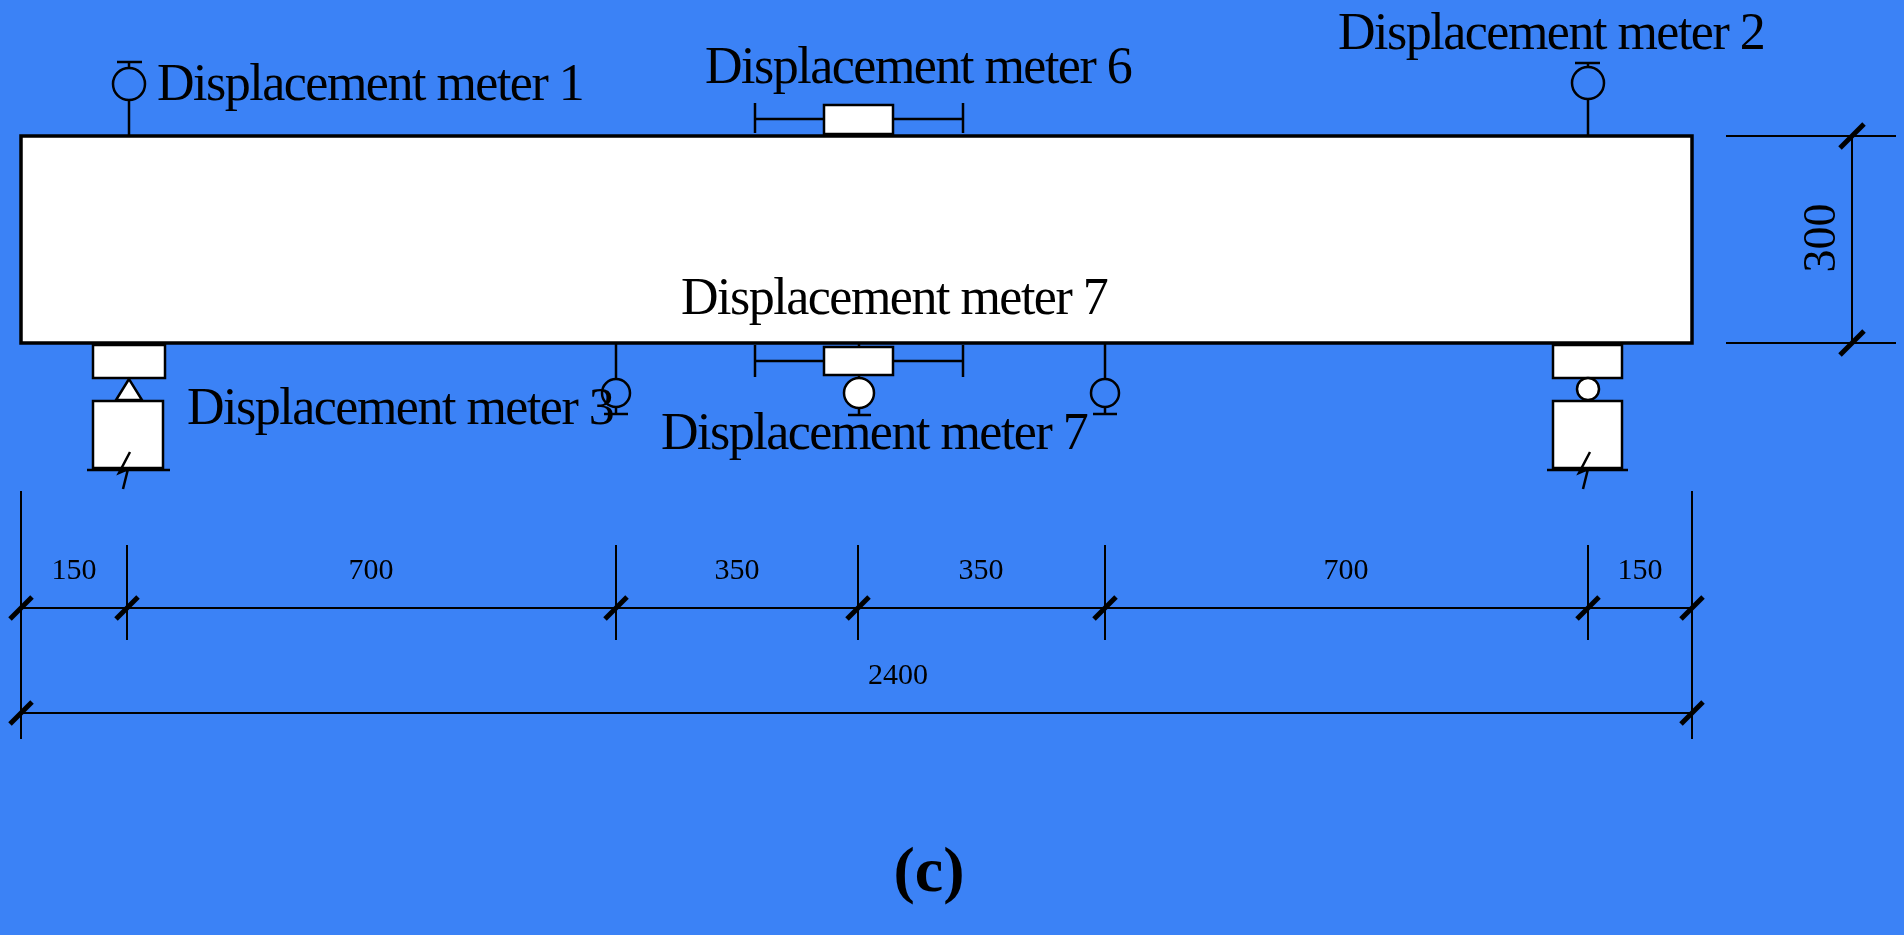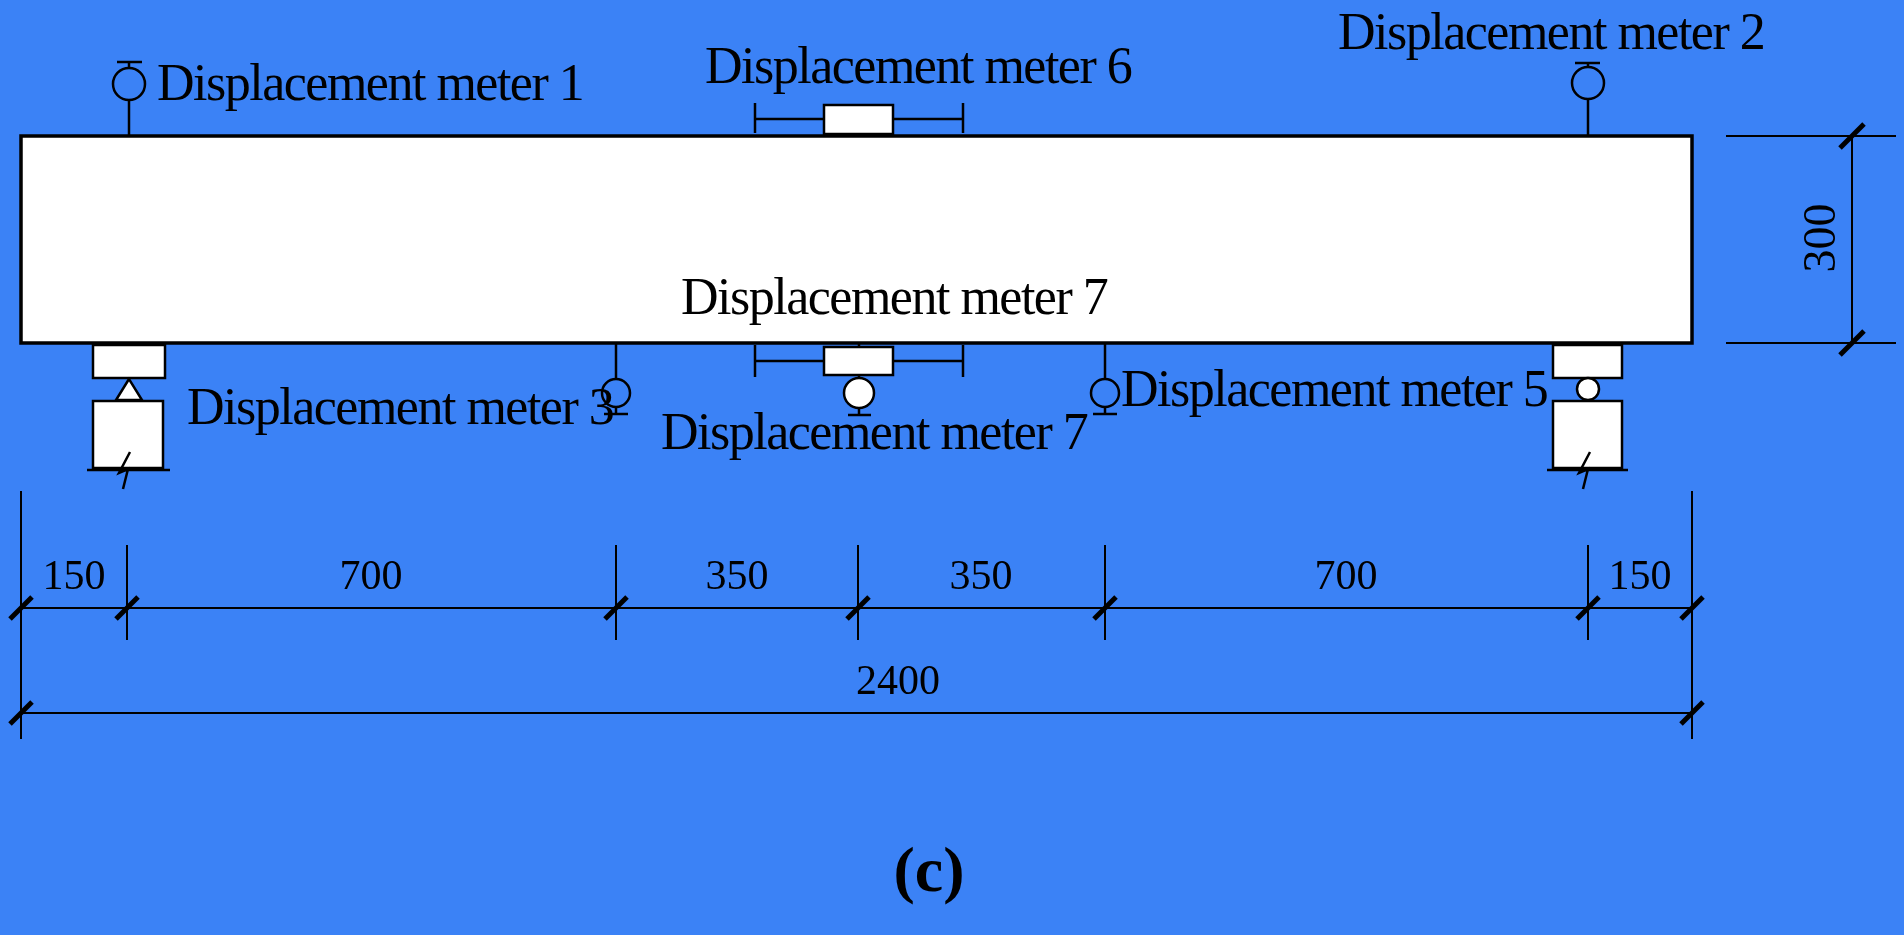--- a/index.html
+++ b/index.html
@@ -3,21 +3,21 @@
 <meta charset="utf-8">
 <style>
   html,body{margin:0;padding:0;background:#fff;}
   .stage{
     position:relative;width:1904px;height:935px;background:#3b82f6;
     font-family:"Liberation Serif","DejaVu Serif",serif;color:#000;overflow:hidden;
   }
   .stage svg{position:absolute;left:0;top:0;}
   .lbl{position:absolute;white-space:nowrap;line-height:1;color:#000;}
   .meter-lbl{font-size:52px;letter-spacing:-1.5px;}
-  .dim-lbl{font-size:42px;transform:translateX(-50%);}
+  .dim-lbl{font-size:30px;transform:translateX(-50%);}
   .dim-lbl-rot{font-size:46px;transform:translate(-50%,-50%) rotate(-90deg);}
   .fig-lbl{font-size:64px;font-weight:bold;transform:translateX(-50%);}
 </style>
 </head>
 <body>
 
 <div class="stage">
 
   <svg width="1904" height="935" viewBox="0 0 1904 935" fill="none" stroke="#000">
 
@@ -122,21 +122,20 @@
       <line x1="21" y1="713" x2="1692" y2="713"></line>
       <line x1="10" y1="724" x2="32" y2="702" stroke-width="5"></line>
       <line x1="1681" y1="724" x2="1703" y2="702" stroke-width="5"></line>
     </g>
   </svg>
 
   <div class="lbl meter-lbl" style="left:157px;top:57px;">Displacement meter 1</div>
   <div class="lbl meter-lbl" style="left:1338px;top:6px;">Displacement meter 2</div>
   <div class="lbl meter-lbl" style="left:187px;top:381px;">Displacement meter 3</div>
   <div class="lbl meter-lbl" style="left:661px;top:406px;">Displacement meter 7</div>
-  <div class="lbl meter-lbl" style="left:1121px;top:363px;">Displacement meter 5</div>
   <div class="lbl meter-lbl" style="left:705px;top:40px;">Displacement meter 6</div>
   <div class="lbl meter-lbl" style="left:681px;top:271px;">Displacement meter 7</div>
 
   <div class="lbl dim-lbl" style="left:74px;top:554px;">150</div>
   <div class="lbl dim-lbl" style="left:371px;top:554px;">700</div>
   <div class="lbl dim-lbl" style="left:737px;top:554px;">350</div>
   <div class="lbl dim-lbl" style="left:981px;top:554px;">350</div>
   <div class="lbl dim-lbl" style="left:1346px;top:554px;">700</div>
   <div class="lbl dim-lbl" style="left:1640px;top:554px;">150</div>
 

